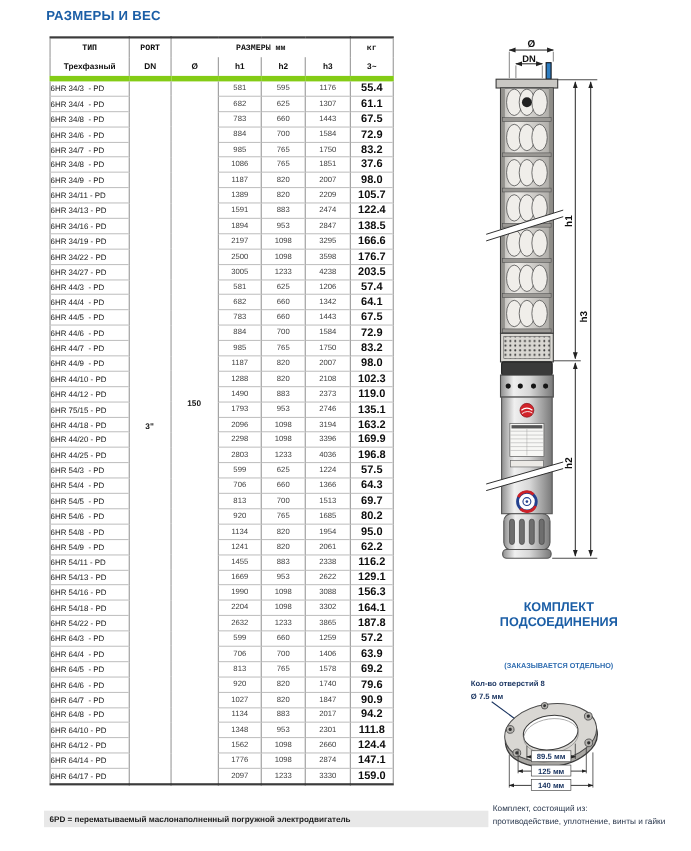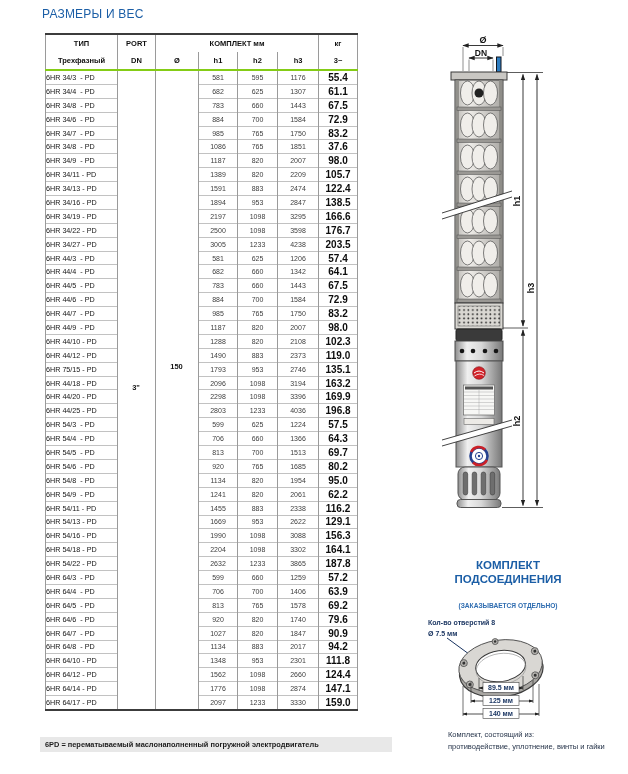--- a/index.html
+++ b/index.html
@@ -1,44 +1,44 @@
 <!DOCTYPE html>
 <html><head>
 <meta charset="utf-8">
 <style>
   html,body{margin:0;padding:0;background:#fff;}
   .page{position:relative;width:628px;height:774px;background:#fff;overflow:hidden;
         font-family:"Liberation Sans","DejaVu Sans",sans-serif;color:#111;}
   .abs{position:absolute;}
-  .page-title{left:42px;top:7px;font-size:12px;font-weight:normal;color:#1b5ea6;letter-spacing:.2px;}
+  .page-title{left:42px;top:7px;font-size:12px;font-weight:bold;color:#1b5ea6;letter-spacing:.2px;}
 
   
   .tbl-wrap{left:45px;top:33px;width:312px;}
   table.dim{border-collapse:collapse;table-layout:fixed;width:312px;
             border-top:2px solid #3c3c3c;border-bottom:2px solid #3c3c3c;}
   table.dim th,table.dim td{border-left:1px solid #9a9a9a;border-right:1px solid #9a9a9a;
             padding:0;vertical-align:middle;overflow:hidden;}
   table.dim th{font-size:7.5px;font-weight:bold;color:#101010;height:17px;text-align:center;}
-  tr.hr1 th{border-bottom:none;}
+  tr.hr1 th{border-bottom:none;font-family:Liberation Mono, monospace;}
   th.group{border-bottom:1px solid #555;}
-  tr.hr2 th{border-bottom:2px solid #84cc16;}
+  tr.hr2 th{border-bottom:5px solid #84cc16;}
   th.model,td.m{text-align:left;padding-left:5px;}
   tbody td{height:12.9px;font-size:7px;text-align:center;color:#3d3d3d;
            border-top:1px solid #c2c2c2;}
   tbody tr:first-child td{border-top:none;}
   td.m{font-size:7.2px;font-weight:normal;color:#141414;white-space:pre;}
   td.dn,td.dia{border-top:none;}
   td.kg{font-size:10px;font-weight:bold;color:#0c0c0c;}
   .merged-val{font-size:7.5px;font-weight:bold;color:#141414;text-align:center;}
 
-  .footnote-bar{left:40px;top:737px;width:352px;height:15px;background:#e8e8e8;
+  .footnote-bar{left:40px;top:737px;width:404px;height:15px;background:#e8e8e8;
                 font-size:7.4px;font-weight:bold;color:#1c1c1c;line-height:15px;padding-left:5px;box-sizing:border-box;}
 
   
-  .kit-title{left:420px;top:558px;width:176px;text-align:center;color:#1b5ea6;font-weight:bold;font-size:11.5px;line-height:14px;}
+  .kit-title{left:420px;top:545px;width:176px;text-align:center;color:#1b5ea6;font-weight:bold;font-size:11.5px;line-height:14px;}
   .kit-subtitle{left:420px;top:602px;width:176px;text-align:center;color:#2e6cb0;font-weight:bold;font-size:6.6px;}
   .holes-label{left:428px;top:618px;font-size:7px;font-weight:bold;color:#17325f;line-height:10.5px;}
   .kit-note{left:448px;top:729px;font-size:7.5px;color:#26344a;line-height:12px;}
   svg text{font-family:"Liberation Sans","DejaVu Sans",sans-serif;}
 </style>
 </head>
 <body>
 
 <div class="page">
 
@@ -52,21 +52,21 @@
           <col style="width:43px">
         <col style="width:39px">
           <col style="width:40px">
           <col style="width:41px">
           <col style="width:39px">
       </colgroup>
       <thead>
         <tr class="hr1">
           <th class="model">ТИП</th>
           <th>PORT</th>
-          <th class="group" colspan="4">КОМПЛЕКТ мм</th>
+          <th class="group" colspan="4">РАЗМЕРЫ мм</th>
           <th>кг</th>
         </tr>
         <tr class="hr2">
           <th class="model">Трехфазный</th>
           <th>DN</th>
           <th>Ø</th>
           <th>h1</th>
           <th>h2</th>
           <th>h3</th>
           <th>3~</th>

